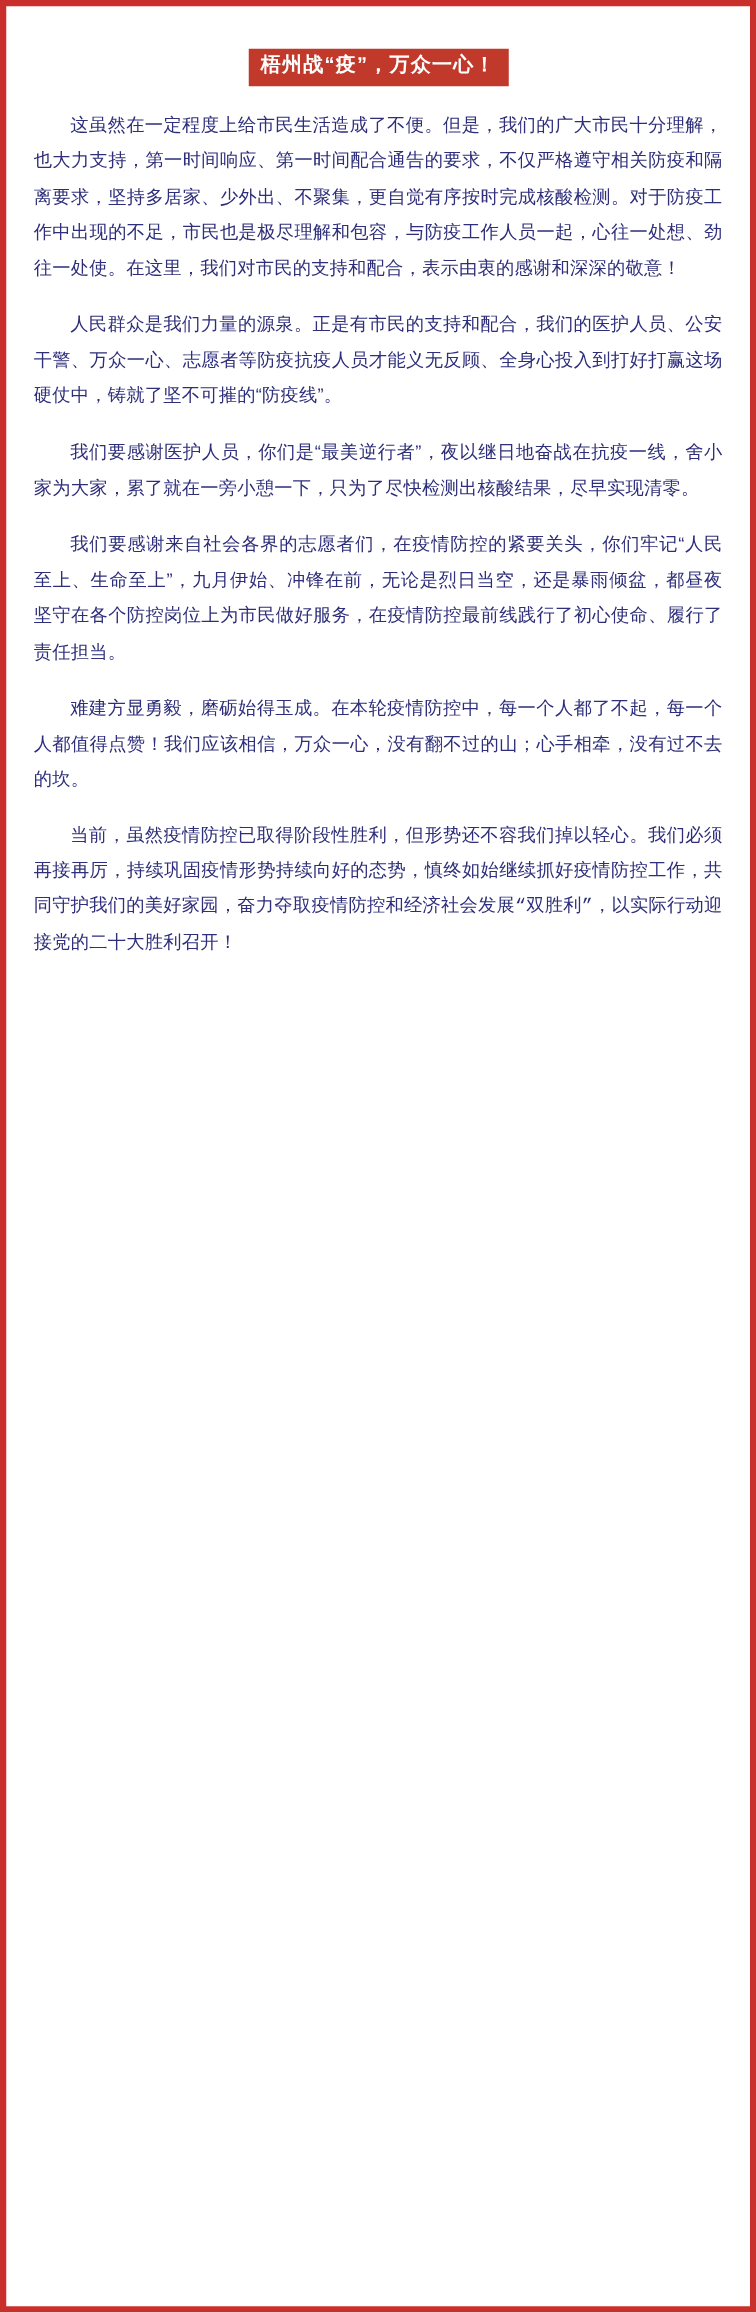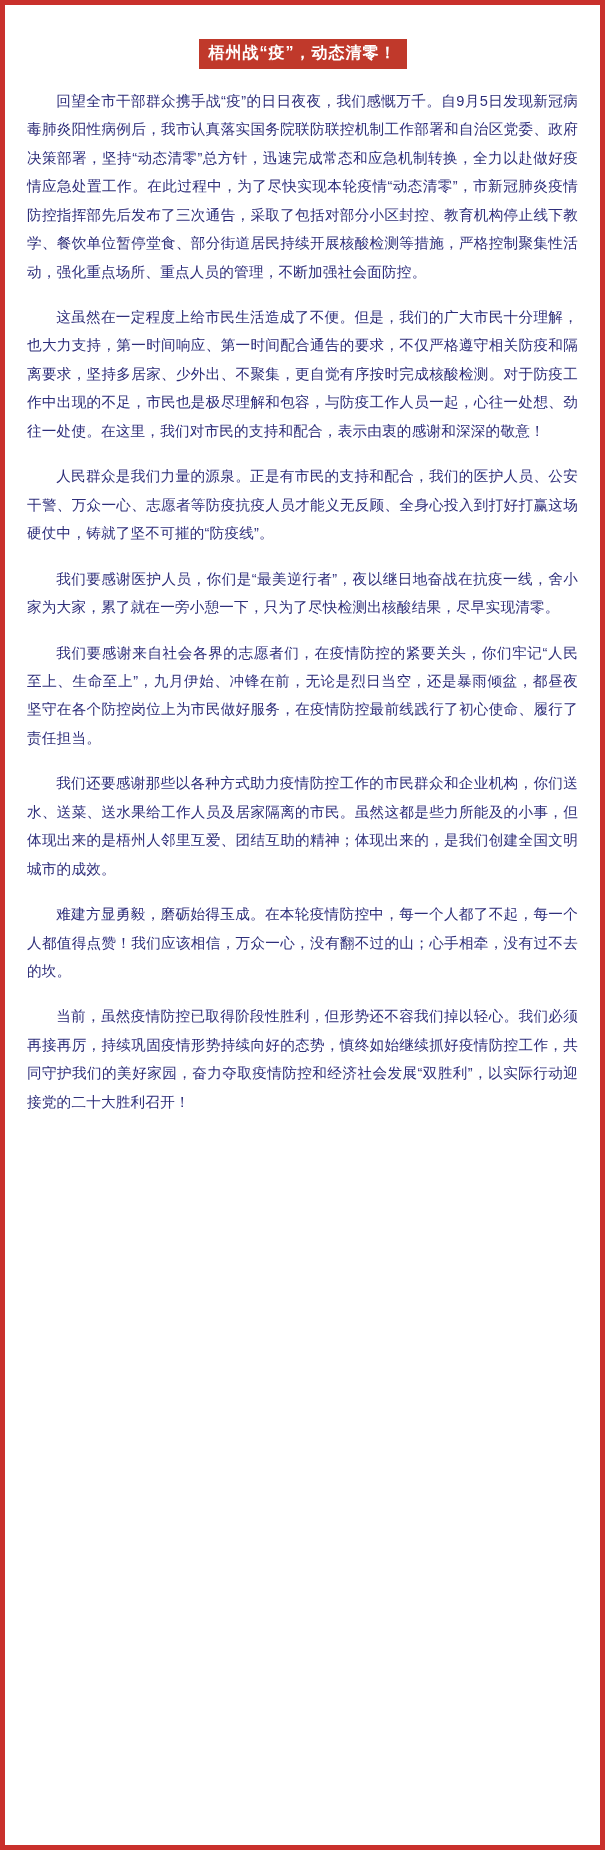--- a/index.html
+++ b/index.html
@@ -48,37 +48,36 @@
     font-size: 14.6px;
     line-height: 1.95;
     color: #2e2e7a;
     text-align: justify;
     text-indent: 2em;
     letter-spacing: 0.2px;
     font-weight: 500;
   }
   p.para:last-child {
     margin-bottom: 12px;
+    font-family: Liberation Mono, monospace;
   }
 </style>
 </head>
 <body>
 
 <div class="page">
   <div class="inner">
 
     <div class="title-wrap">
-      <span class="title">梧州战“疫”，动态清零！</span>
+      <span class="title">梧州战“疫”，万众一心！</span>
     </div>
 
     <div>
-      <p class="para">回望全市干部群众携手战“疫”的日日夜夜，我们感慨万千。自9月5日发现新冠病毒肺炎阳性病例后，我市认真落实国务院联防联控机制工作部署和自治区党委、政府决策部署，坚持“动态清零”总方针，迅速完成常态和应急机制转换，全力以赴做好疫情应急处置工作。在此过程中，为了尽快实现本轮疫情“动态清零”，市新冠肺炎疫情防控指挥部先后发布了三次通告，采取了包括对部分小区封控、教育机构停止线下教学、餐饮单位暂停堂食、部分街道居民持续开展核酸检测等措施，严格控制聚集性活动，强化重点场所、重点人员的管理，不断加强社会面防控。</p>
       <p class="para">这虽然在一定程度上给市民生活造成了不便。但是，我们的广大市民十分理解，也大力支持，第一时间响应、第一时间配合通告的要求，不仅严格遵守相关防疫和隔离要求，坚持多居家、少外出、不聚集，更自觉有序按时完成核酸检测。对于防疫工作中出现的不足，市民也是极尽理解和包容，与防疫工作人员一起，心往一处想、劲往一处使。在这里，我们对市民的支持和配合，表示由衷的感谢和深深的敬意！</p>
       <p class="para">人民群众是我们力量的源泉。正是有市民的支持和配合，我们的医护人员、公安干警、万众一心、志愿者等防疫抗疫人员才能义无反顾、全身心投入到打好打赢这场硬仗中，铸就了坚不可摧的“防疫线”。</p>
       <p class="para">我们要感谢医护人员，你们是“最美逆行者”，夜以继日地奋战在抗疫一线，舍小家为大家，累了就在一旁小憩一下，只为了尽快检测出核酸结果，尽早实现清零。</p>
       <p class="para">我们要感谢来自社会各界的志愿者们，在疫情防控的紧要关头，你们牢记“人民至上、生命至上”，九月伊始、冲锋在前，无论是烈日当空，还是暴雨倾盆，都昼夜坚守在各个防控岗位上为市民做好服务，在疫情防控最前线践行了初心使命、履行了责任担当。</p>
-      <p class="para">我们还要感谢那些以各种方式助力疫情防控工作的市民群众和企业机构，你们送水、送菜、送水果给工作人员及居家隔离的市民。虽然这都是些力所能及的小事，但体现出来的是梧州人邻里互爱、团结互助的精神；体现出来的，是我们创建全国文明城市的成效。</p>
       <p class="para">难建方显勇毅，磨砺始得玉成。在本轮疫情防控中，每一个人都了不起，每一个人都值得点赞！我们应该相信，万众一心，没有翻不过的山；心手相牵，没有过不去的坎。</p>
       <p class="para">当前，虽然疫情防控已取得阶段性胜利，但形势还不容我们掉以轻心。我们必须再接再厉，持续巩固疫情形势持续向好的态势，慎终如始继续抓好疫情防控工作，共同守护我们的美好家园，奋力夺取疫情防控和经济社会发展“双胜利”，以实际行动迎接党的二十大胜利召开！</p>
     </div>
 
   </div>
 </div>
 
 </body></html>

